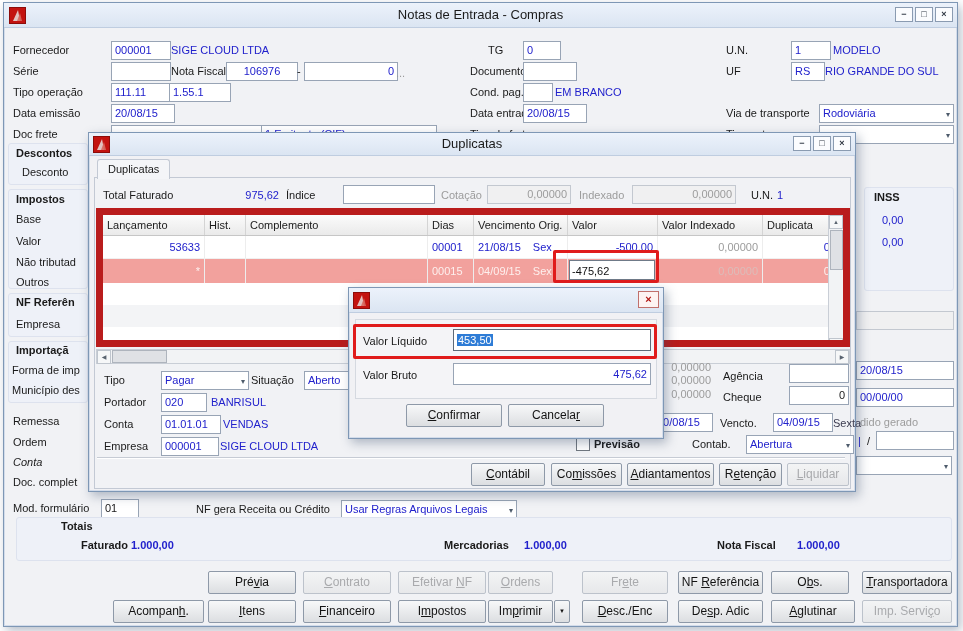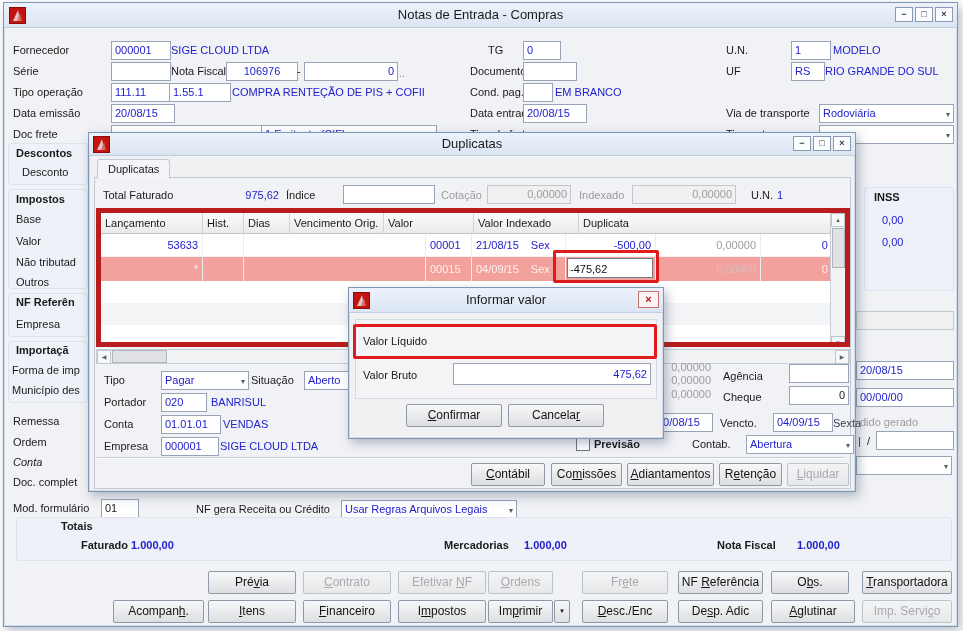--- a/index.html
+++ b/index.html
@@ -27,21 +27,21 @@
   .fld.dis{background:#f0f0f1;border-color:#c3c8d0;color:#9c9c9c;}
   .combo{padding-right:15px;}
   .arr{position:absolute;right:3px;top:1px;font-size:8px;color:#4e5b6b;}
   .grp{position:absolute;border:1px solid #dde2ee;border-radius:3px;background:#eef1f8;box-sizing:border-box;}
   .btn{position:absolute;height:23px;background:linear-gradient(#f7f8f9,#dcdee1);border:1px solid #8e99a8;border-radius:2px;text-align:center;line-height:21px;font-size:12px;color:#141414;box-sizing:border-box;white-space:nowrap;overflow:hidden;}
   .btn.dis{color:#a9aaad;border-color:#bcc2cb;background:linear-gradient(#f3f4f5,#e7e8ea);}
   .sep{position:absolute;height:1px;background:#c6cbd4;border-bottom:1px solid #fff;}
   .checkbox{position:absolute;width:12px;height:12px;background:#fff;border:1px solid #70777f;}
 
   
-  .tbl{position:absolute;background:#fff;border:5px solid #b91c1c;box-sizing:border-box;overflow:hidden;}
+  .tbl{position:absolute;background:#fff;border:7px solid #b91c1c;box-sizing:border-box;overflow:hidden;}
   .trow{display:flex;height:22px;line-height:22px;}
   .thead{height:20px;line-height:20px;background:linear-gradient(#fbfbfb,#eaeaea);border-bottom:1px solid #c6c6c6;}
   .thead .c{border-right:1px solid #d4d4d4;color:#1a1a1a;}
   .c{box-sizing:border-box;padding:0 4px;white-space:nowrap;overflow:hidden;border-right:1px solid #ededed;}
   .r-data{border-bottom:1px solid #f0f0f0;}
   .r-pink{background:#f2a19d;color:#fdf0ee;height:24px;line-height:24px;}
   .r-stripe{background:#f3f4f6;}
   .vflex{display:flex;gap:12px;}
 
   
@@ -94,21 +94,20 @@
     <span class="lbl gy" style="left:392px;top:64px;">...</span>
     <span class="lbl" style="left:466px;top:62px;">Documento</span>
     <span class="fld" style="left:519px;top:59px;width:46px;"></span>
     <span class="lbl" style="left:722px;top:62px;">UF</span>
     <span class="fld bl" style="left:787px;top:59px;width:26px;">RS</span>
     <span class="lbl bl" style="left:821px;top:62px;">RIO GRANDE DO SUL</span>
 
     <span class="lbl" style="left:9px;top:83px;">Tipo operação</span>
     <span class="fld bl" style="left:107px;top:80px;width:52px;">111.11</span>
     <span class="fld bl" style="left:165px;top:80px;width:54px;">1.55.1</span>
-    <span class="lbl bl" style="left:228px;top:83px;width:230px;overflow:hidden;">COMPRA RENTEÇÃO DE PIS + COFII</span>
     <span class="lbl" style="left:466px;top:83px;">Cond. pag.</span>
     <span class="fld" style="left:519px;top:80px;width:22px;"></span>
     <span class="lbl bl" style="left:551px;top:83px;">EM BRANCO</span>
 
     <span class="lbl" style="left:9px;top:104px;">Data emissão</span>
     <span class="fld bl" style="left:107px;top:101px;width:56px;">20/08/15</span>
     <span class="lbl" style="left:466px;top:104px;">Data entrada</span>
     <span class="fld bl" style="left:519px;top:101px;width:56px;">20/08/15</span>
     <span class="lbl" style="left:722px;top:104px;">Via de transporte</span>
     <span class="fld combo bl" style="left:815px;top:101px;width:115px;"><span>Rodoviária</span><span class="arr">▾</span></span>
@@ -218,20 +217,21 @@
     <span class="fld dis rt" style="left:398px;top:52px;width:76px;">0,00000</span>
     <span class="lbl gy" style="left:490px;top:56px;">Indexado</span>
     <span class="fld dis rt" style="left:543px;top:52px;width:96px;">0,00000</span>
     <span class="lbl" style="left:662px;top:56px;">U.N.</span>
     <span class="lbl bl" style="left:688px;top:56px;">1</span>
 
     <div class="tbl" style="left:7px;top:75px;width:754px;height:139px;">
       <div class="trow thead">
         <span class="c" style="width:102px;">Lançamento</span>
         <span class="c" style="width:41px;">Hist.</span>
+        <span class="c" style="width:182px;">Complemento</span>
         <span class="c" style="width:46px;">Dias</span>
         <span class="c" style="width:94px;">Vencimento Orig.</span>
         <span class="c" style="width:90px;">Valor</span>
         <span class="c" style="width:105px;">Valor Indexado</span>
         <span class="c" style="width:77px;border-right:none;">Duplicata</span>
       </div>
       <div class="trow r-data">
         <span class="c bl rt" style="width:102px;">53633</span>
         <span class="c" style="width:41px;"></span>
         <span class="c" style="width:182px;"></span>
@@ -323,27 +323,27 @@
   <div class="redbox" style="left:553px;top:250px;width:106px;height:33px;z-index:15;"></div>
 
   <div class="win" style="left:348px;top:287px;width:316px;height:152px;z-index:20;background:#f1f1f4;">
     <div class="titlebar">
       <span class="appicon" style="top:4px;left:4px;">
           <svg width="15" height="15">
             <path d="M3 13 L8 2 L10 13 Z" fill="#e8e2df" opacity="0.85"></path>
             <path d="M7 13 L10 5 L12 13 Z" fill="#d86a60" opacity="0.9"></path>
           </svg>
         </span>
-      <span class="title">Informar valor</span>
       <span class="wbtns" style="top:3px;">
           <span class="wbtn close-red" style="width:21px;height:17px;line-height:15px;font-size:11px;">×</span>
         </span>
     </div>
     <div class="panel" style="left:6px;top:31px;width:302px;height:80px;background:#f4f4f7;border-color:#d5d9e0;"></div>
     <span class="lbl" style="left:14px;top:47px;">Valor Líquido</span>
+    <span class="fld" style="left:104px;top:41px;width:190px;height:20px;line-height:20px;border-color:#5b6troll770;border:1px solid #5e6a78;"><span class="sel">453,50</span></span>
     <span class="lbl" style="left:14px;top:81px;">Valor Bruto</span>
     <span class="fld bl rt" style="left:104px;top:75px;width:190px;height:20px;line-height:20px;">475,62</span>
     <span class="btn" style="left:57px;top:116px;width:96px;"><u>C</u>onfirmar</span>
     <span class="btn" style="left:159px;top:116px;width:96px;">Cancela<u>r</u></span>
   </div>
 
   <div class="redbox" style="left:353px;top:324px;width:304px;height:35px;z-index:25;"></div>
 
 </div>
 

